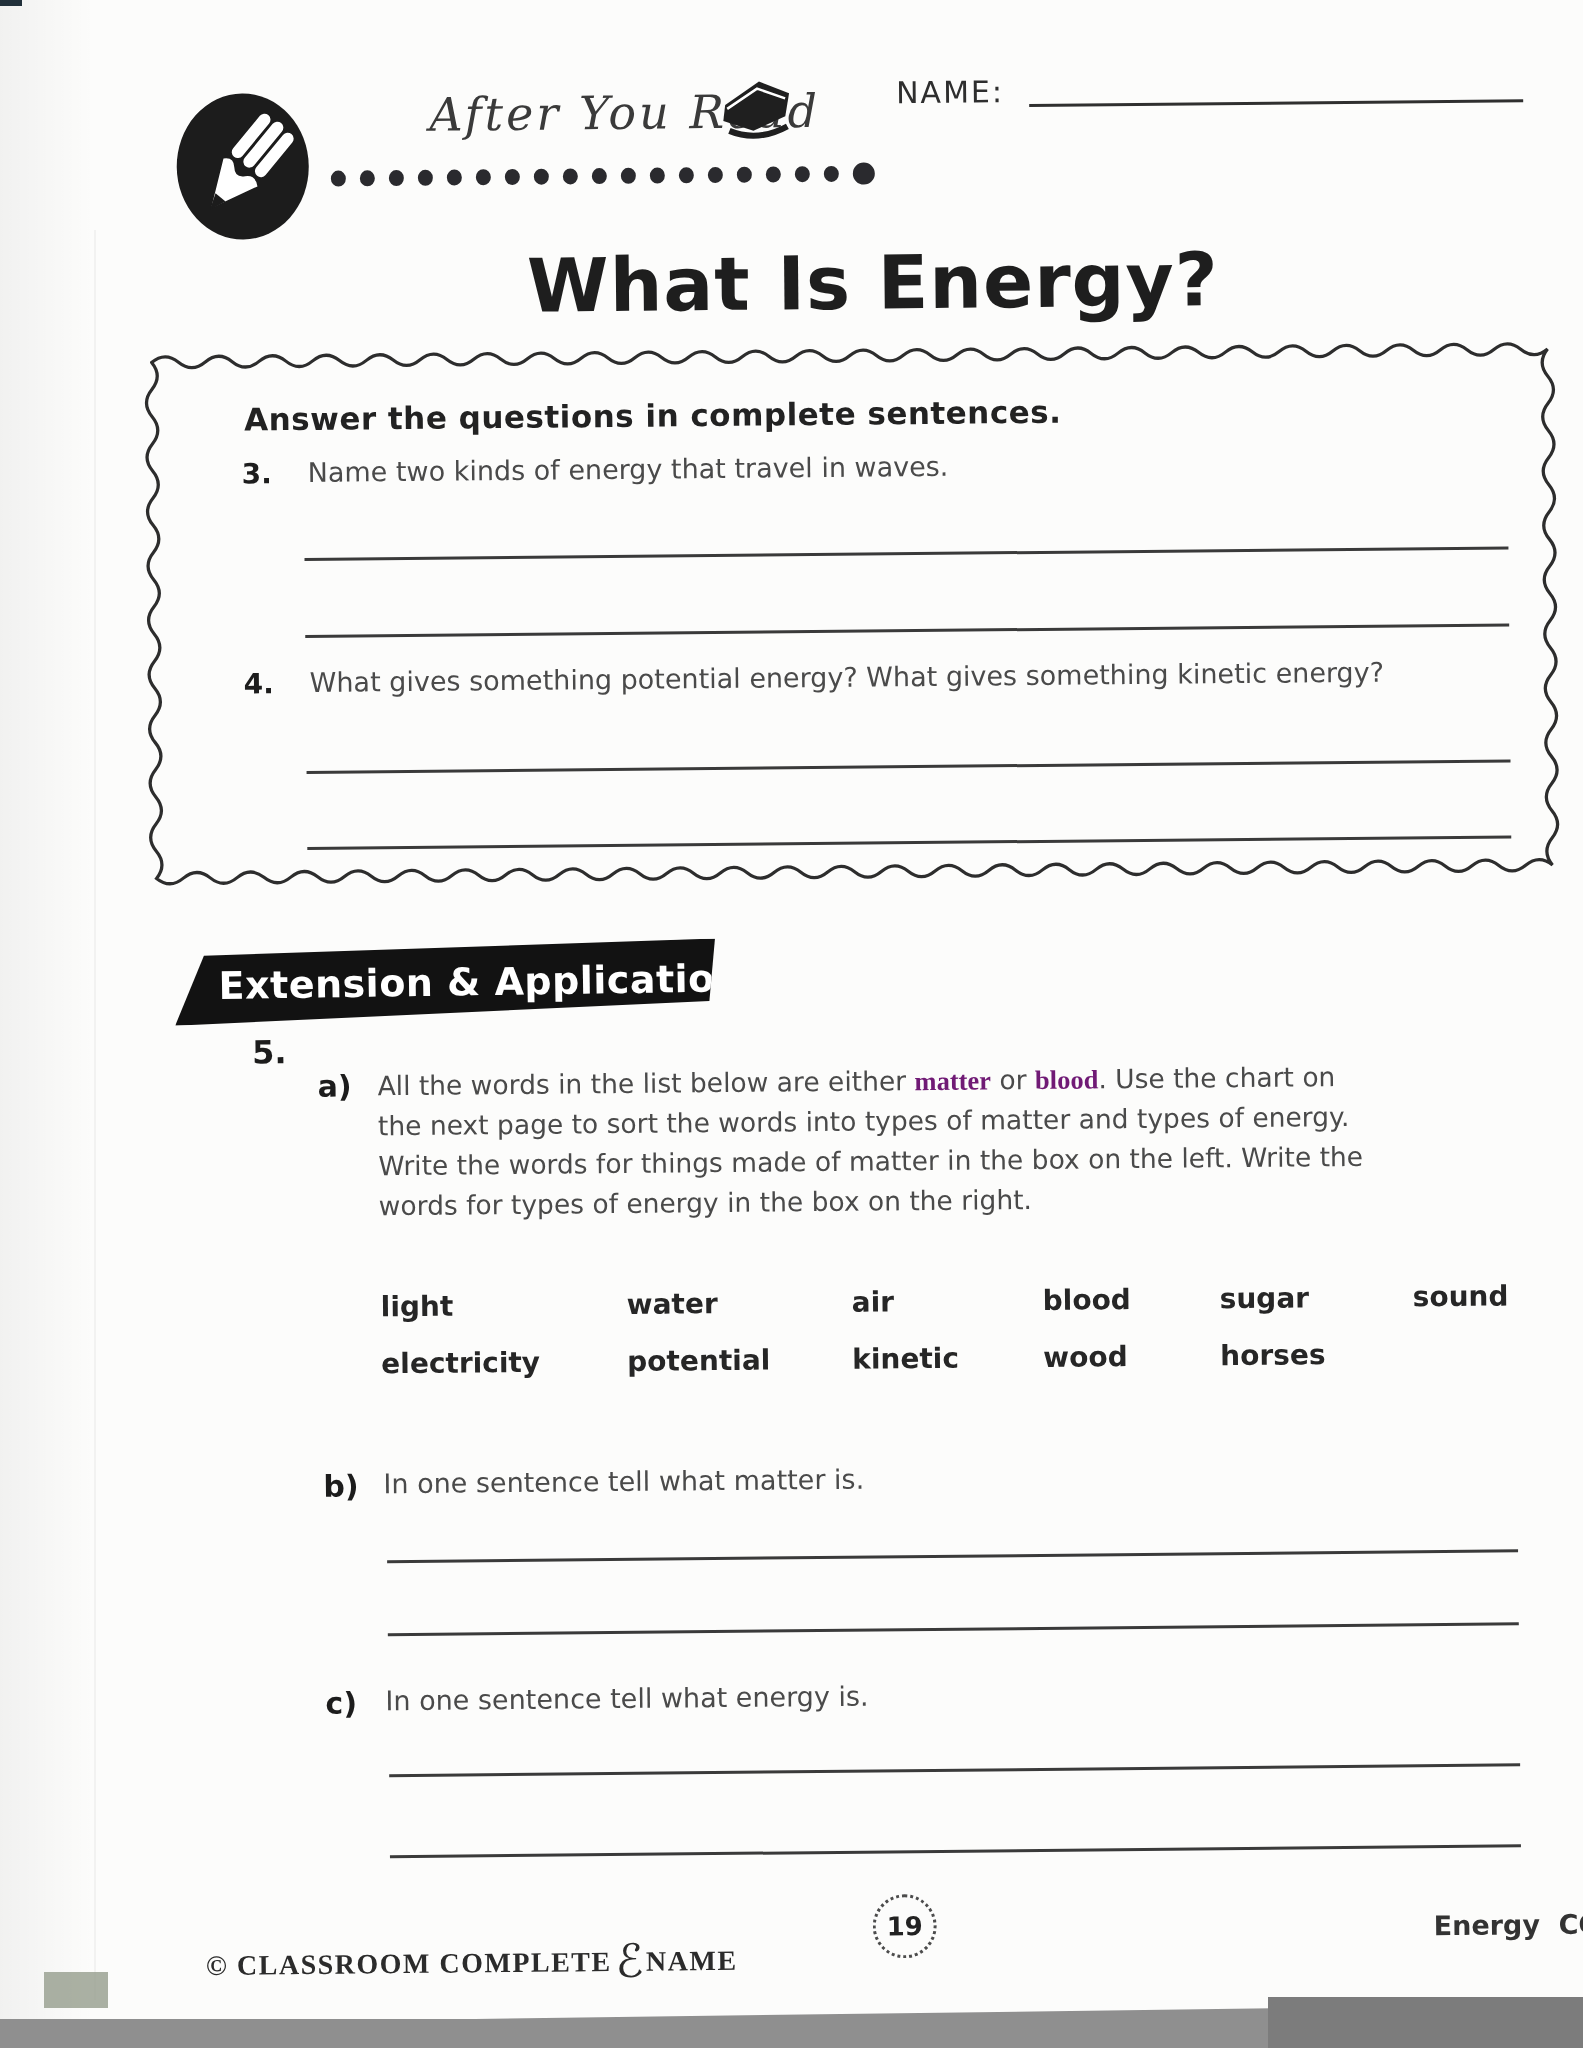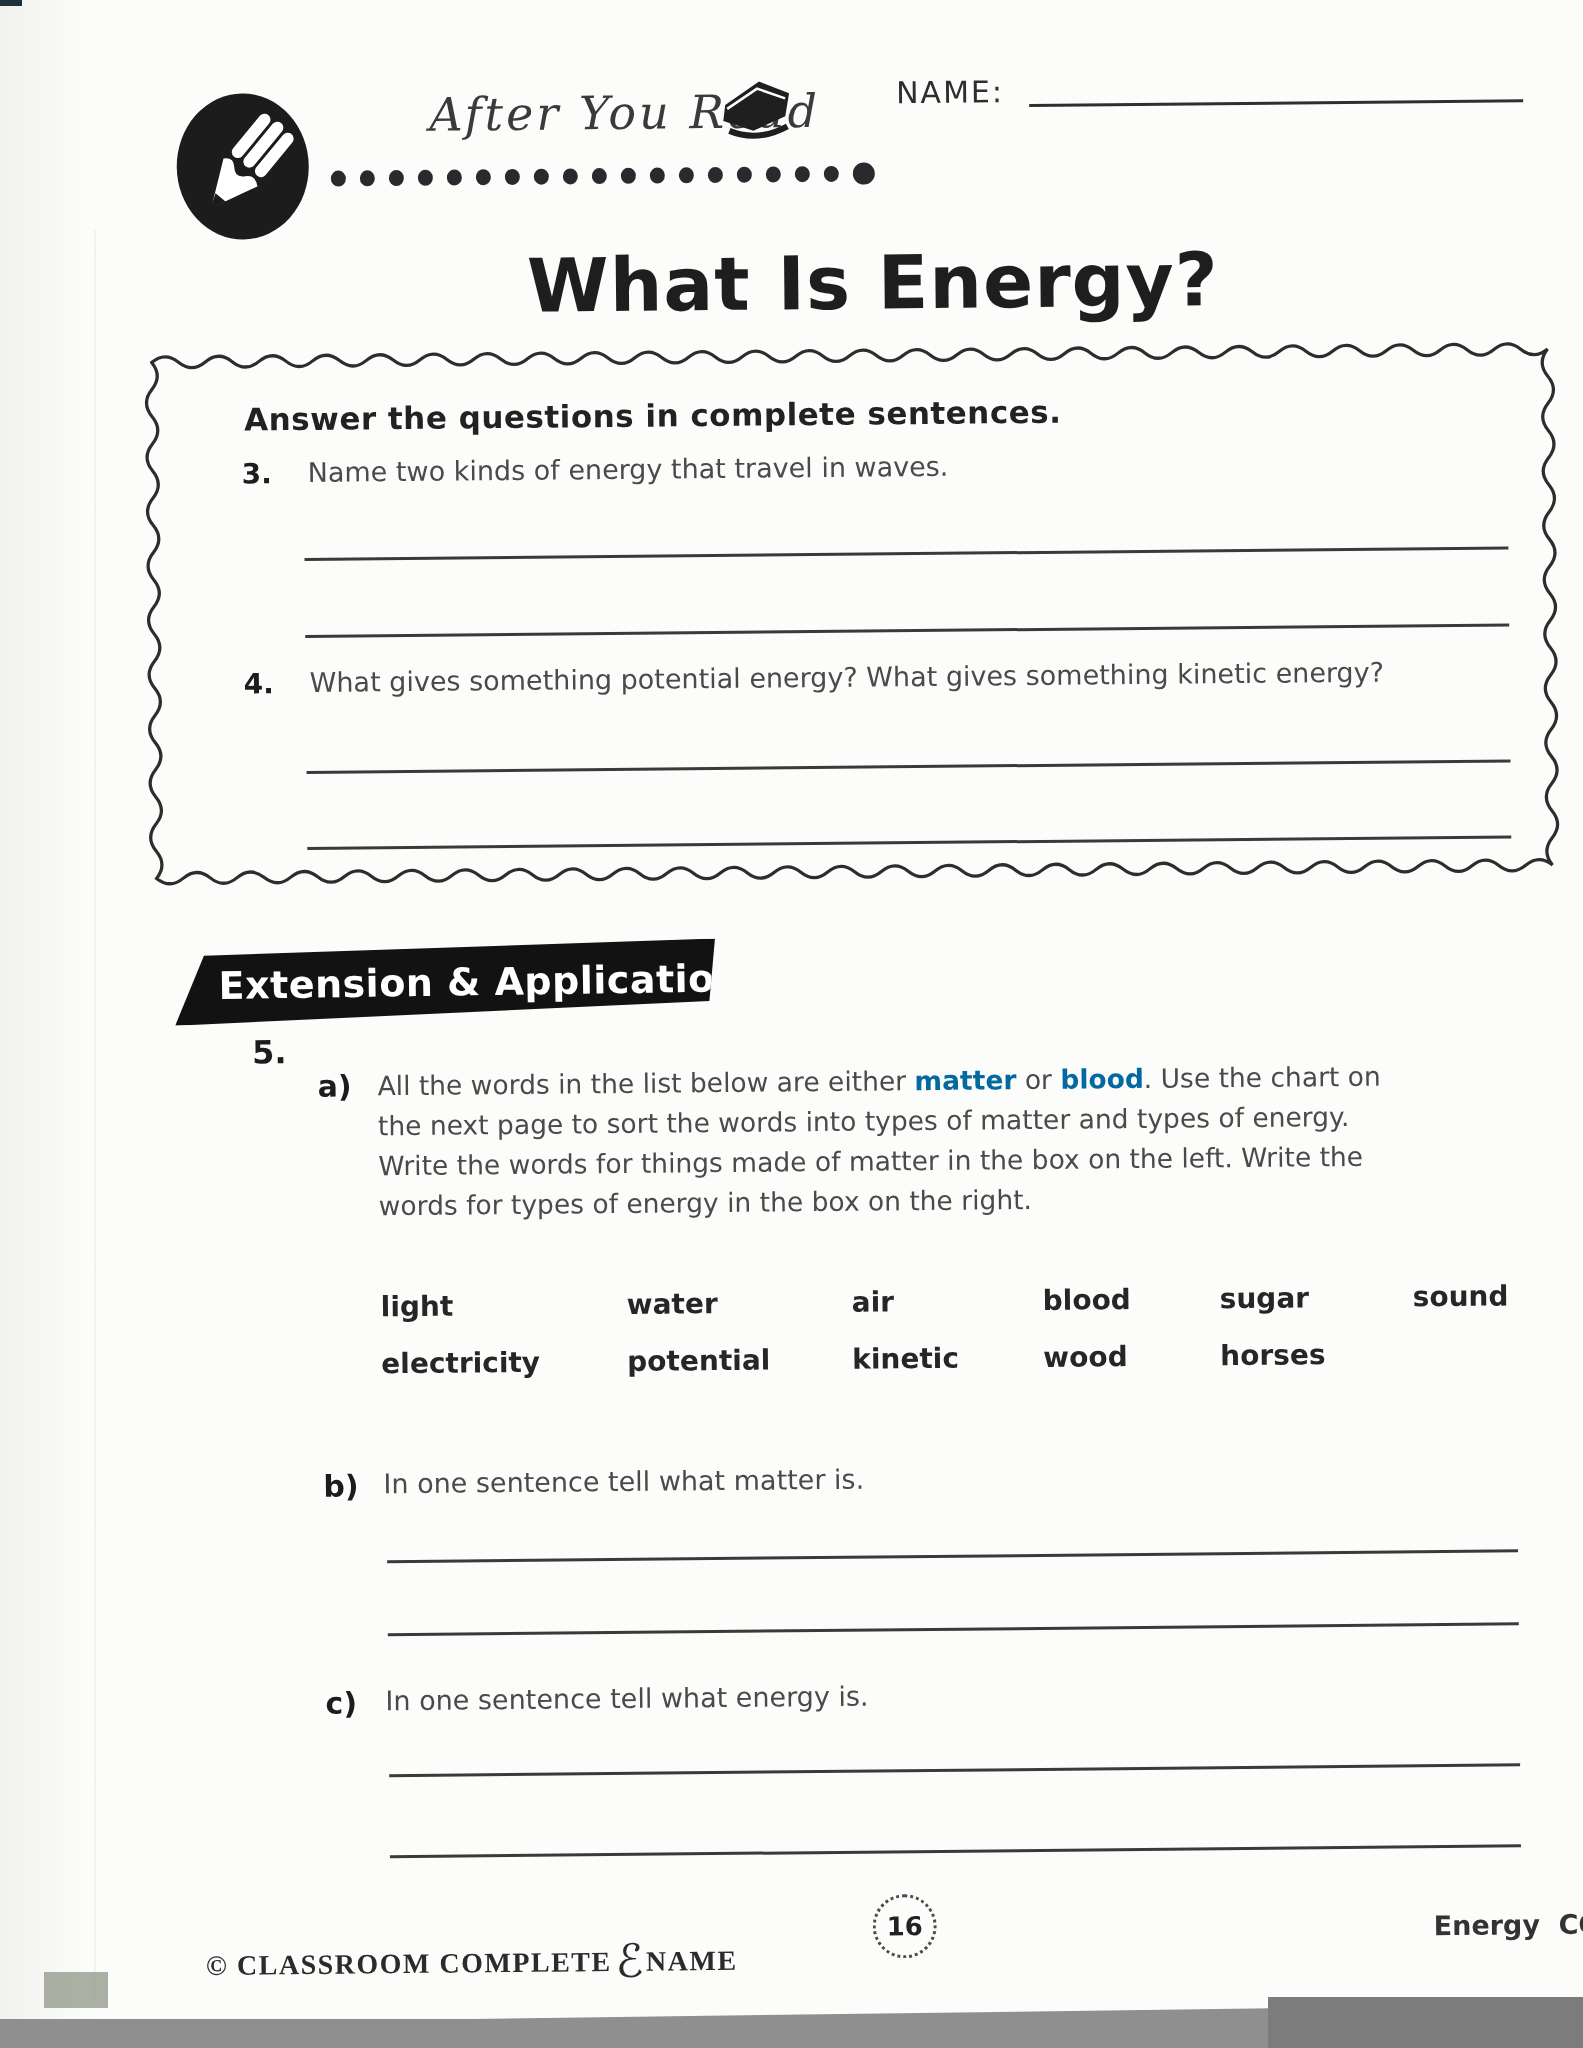--- a/index.html
+++ b/index.html
@@ -42,21 +42,21 @@
   
   .banner{left:175px;top:939px;width:541px;height:79px;background:#121212;
           clip-path:polygon(5.5% 12%,100% 0%,98.8% 79%,0% 100%);
           display:flex;align-items:center;padding-left:44px;box-sizing:border-box;transform:rotate(-0.3deg);}
   .banner-text{color:#fff;font-size:38px;font-weight:bold;letter-spacing:.5px;white-space:nowrap;}
   .item-number{left:252px;top:1028px;font-size:32px;font-weight:bold;color:#1c1c1c;}
   .part-label{font-size:30px;font-weight:bold;color:#1c1c1c;}
   .a-label{left:317px;top:1064px;}
   .para{left:377px;top:1062px;font-size:26.5px;line-height:40px;color:#4a4a4a;}
   .para .pline{display:block;white-space:nowrap;}
-  .para b{color:#0369a1;font-weight:bold;}
+  .para b{color:#701a75;font-weight:bold;font-family:Liberation Serif, serif;}
   .words{left:378px;width:1140px;display:grid;grid-template-columns:246px 225px 191px 177px 193px auto;
          font-size:28px;font-weight:bold;color:#262626;}
   .words-row1{top:1286px;} .words-row2{top:1343px;}
   .b-label{left:319px;top:1464px;} .b-text{left:379px;top:1464px;}
   .bl1{left:382px;top:1556px;width:1131px;} .bl2{left:382px;top:1629px;width:1131px;}
   .c-label{left:319px;top:1681px;} .c-text{left:379px;top:1681px;}
   .cl1{left:382px;top:1770px;width:1131px;} .cl2{left:382px;top:1851px;width:1131px;}
   
   .copyright{left:197px;top:1926px;font-family:"Liberation Serif",serif;font-size:28px;font-weight:600;
              color:#2b2b2b;letter-spacing:1.5px;display:flex;align-items:baseline;white-space:nowrap;}
@@ -180,21 +180,21 @@
     <div class="abs q-text c-text">In one sentence tell what energy is.</div>
     <div class="abs ans-line cl1"></div>
     <div class="abs ans-line cl2"></div>
 
     <div class="abs copyright">
       <span>© CLASSROOM COMPLETE</span>
         <span class="script-e">ℰ</span>
         <span>NAME</span>
     </div>
     <div class="abs page-circle">
-      <span>16</span>
+      <span>19</span>
     </div>
     <div class="abs edition">Energy  CC45</div>
 
   </div>
 
   <div class="abs edge-streak"></div>
   <div class="abs bottom-band"></div>
   <div class="abs bottom-band-dark"></div>
 </div>
 

